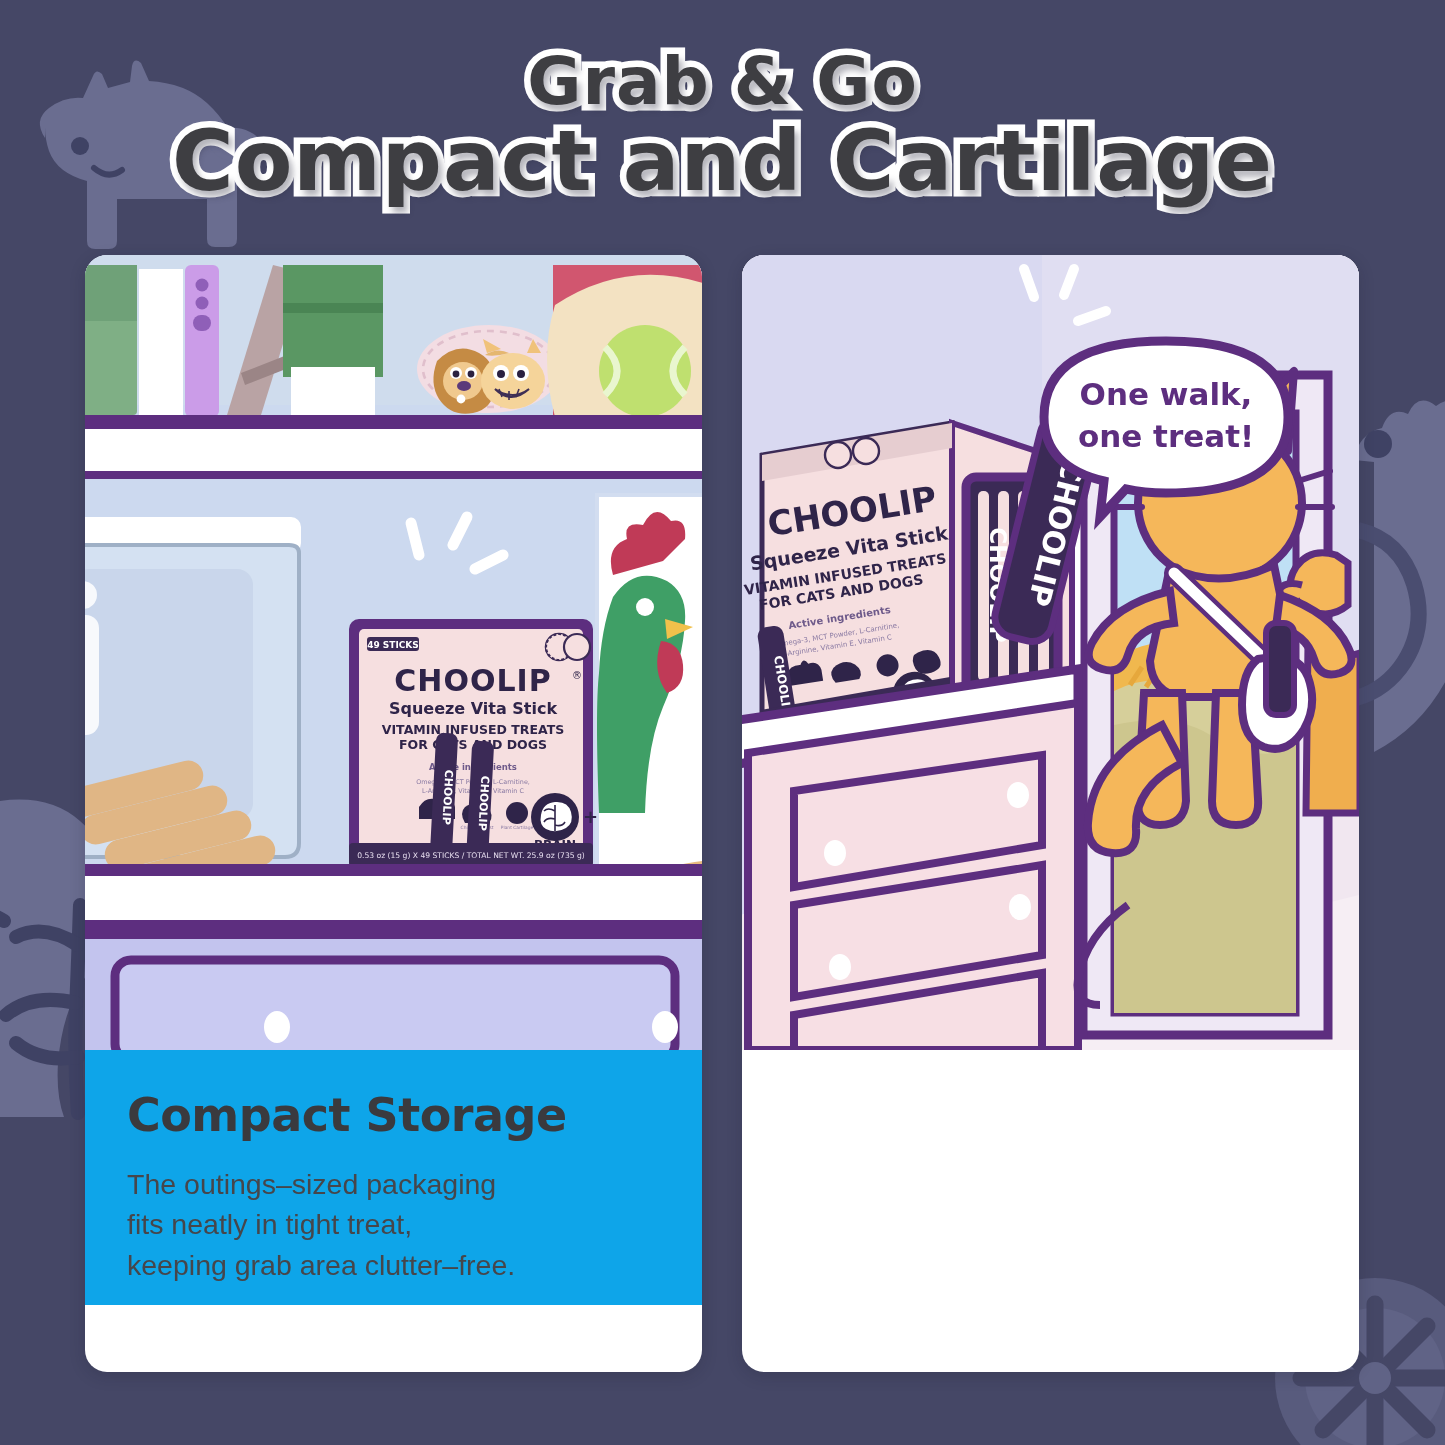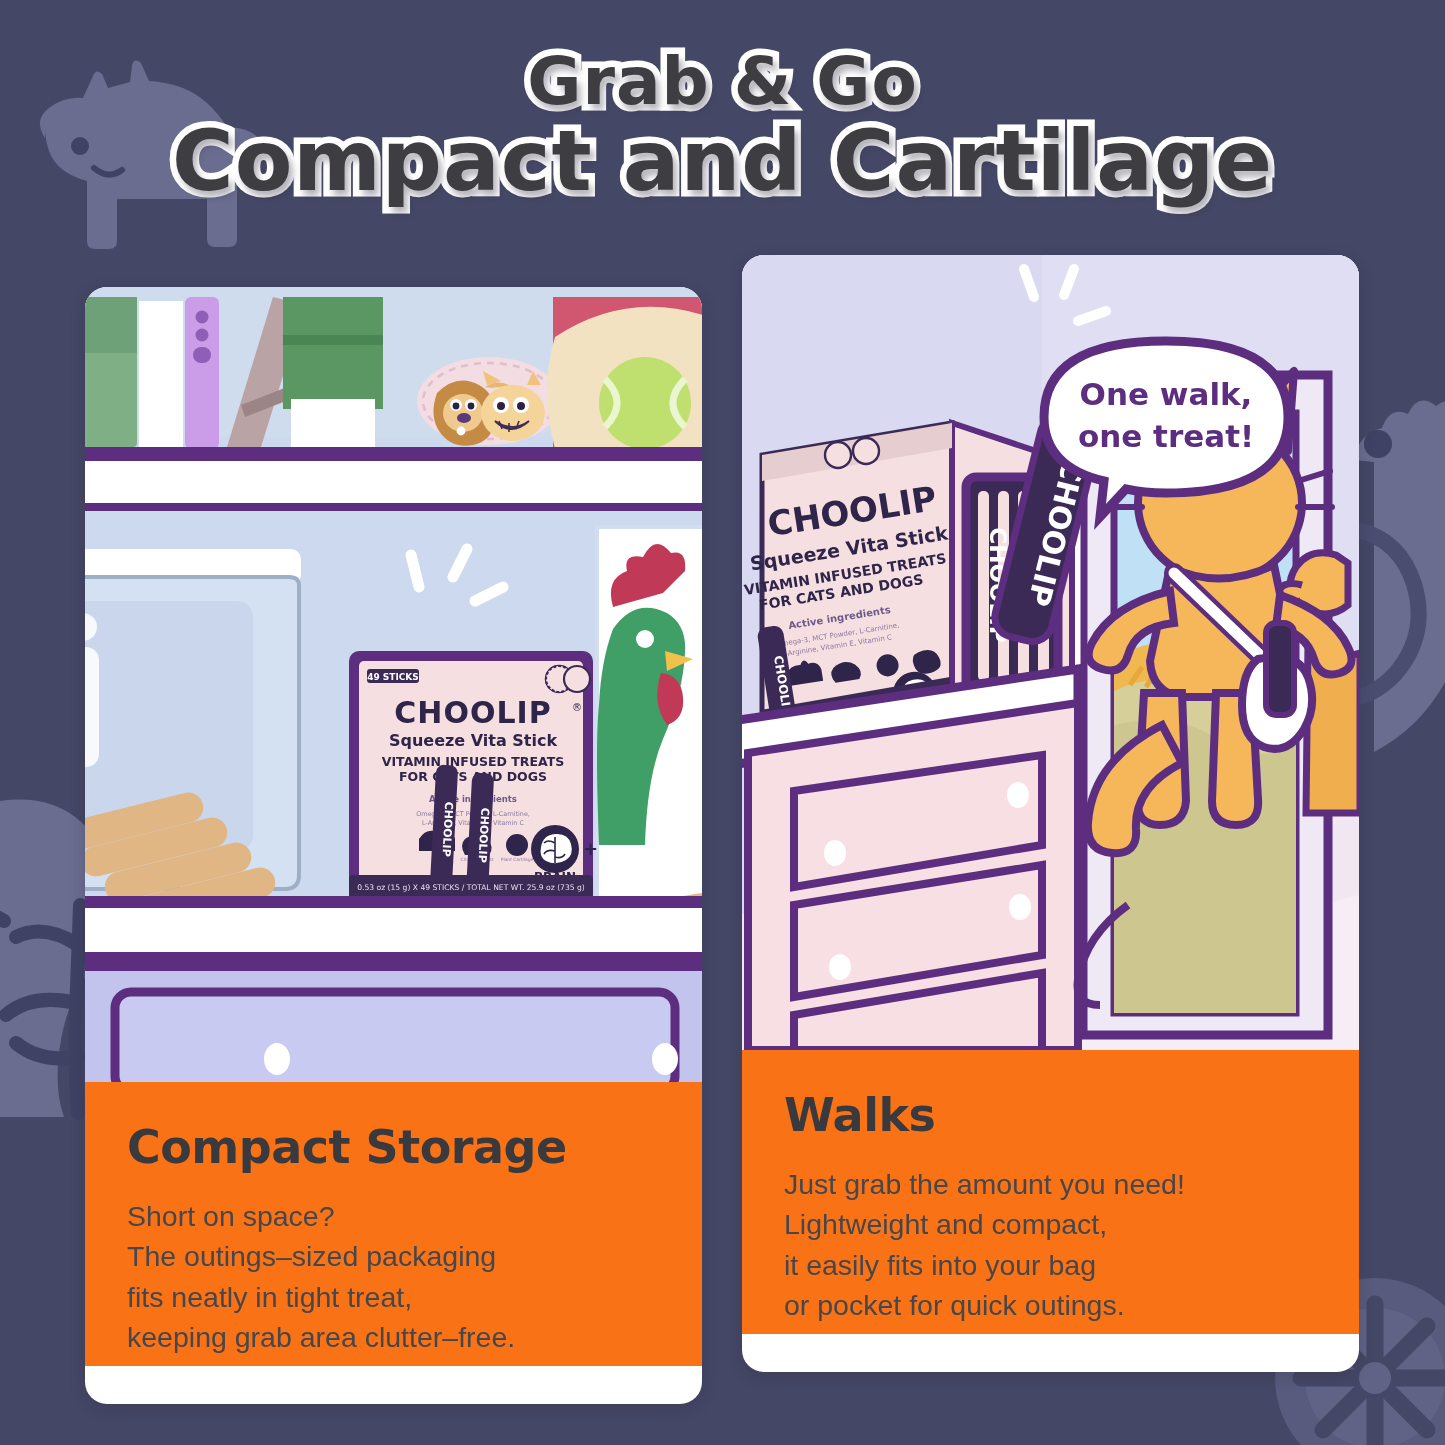--- a/index.html
+++ b/index.html
@@ -36,25 +36,25 @@
 
   
   .card{
     position:absolute;
     background:#ffffff;
     border-radius:22px;
     overflow:hidden;
     box-shadow:0 4px 16px rgba(20,20,40,.18);
     z-index:4;
   }
-  .card.left{left:85px;top:255px;width:617px;height:1117px;margin-top:32px;}
+  .card.left{left:85px;top:255px;width:617px;height:1117px;}
   .card.right{left:742px;top:255px;width:617px;height:1117px;}
 
   .scene{position:absolute;left:0;top:0;width:617px;height:795px;overflow:hidden;}
-  .caption{position:absolute;left:0;top:795px;width:617px;height:284px;background:#f97316;
+  .caption{position:absolute;left:0;top:795px;width:617px;height:255px;background:#0ea5e9;
            box-sizing:border-box;padding:42px 28px 0 42px;}
   .cap-title{
     font-family:"DejaVu Sans", sans-serif;
     font-weight:bold;font-size:46px;color:#3a3a3e;letter-spacing:-.5px;
     margin:0 0 26px 0;line-height:1;
   }
   .cap-body{font-size:28.5px;color:#46464b;line-height:1.42;font-weight:400;}
   .cap-body div{white-space:nowrap;}
 
   .scene svg{position:absolute;left:0;top:0;}
@@ -328,21 +328,20 @@
           <rect x="30" y="705" width="560" height="100" rx="16" fill="#c9caf2" stroke="#5d2e7f" stroke-width="9"></rect>
           <ellipse cx="192" cy="772" rx="13" ry="16" fill="#ffffff"></ellipse>
           <ellipse cx="580" cy="772" rx="13" ry="16" fill="#ffffff"></ellipse>
         </g>
       </svg>
     </div>
 
     <div class="caption">
       <div class="cap-title">Compact Storage</div>
       <div class="cap-body">
-        <div>Short on space?</div>
         <div>The outings–sized packaging</div>
         <div>fits neatly in tight treat,</div>
         <div>keeping grab area clutter–free.</div>
       </div>
     </div>
   </div>
 
   <div class="card right">
     <div class="scene">
       <svg width="617" height="795" viewBox="0 0 617 795">
@@ -493,24 +492,15 @@
           <g>
             <ellipse cx="436" cy="238" rx="0" ry="0" fill="none"></ellipse>
             <path d="M268 168 q0 -76 122 -76 q122 0 122 76 q0 76 -122 76 q-22 0 -40 -4 l-26 28 l4 -36 q-60 -14 -60 -64z" transform="translate(34,-6)" fill="#ffffff" stroke="#5d2e7f" stroke-width="9"></path>
             <text x="424" y="150" fill="#5d2e7f" font-family="DejaVu Sans, sans-serif" font-weight="bold" font-size="31" text-anchor="middle">One walk,</text>
             <text x="424" y="192" fill="#5d2e7f" font-family="DejaVu Sans, sans-serif" font-weight="bold" font-size="31" text-anchor="middle">one treat!</text>
           </g>
         </g>
       </svg>
     </div>
 
-    <div class="caption">
-      <div class="cap-title">Walks</div>
-      <div class="cap-body">
-        <div>Just grab the amount you need!</div>
-        <div>Lightweight and compact,</div>
-        <div>it easily fits into your bag</div>
-        <div>or pocket for quick outings.</div>
-      </div>
-    </div>
   </div>
 
 </div>
 
 </body></html>

